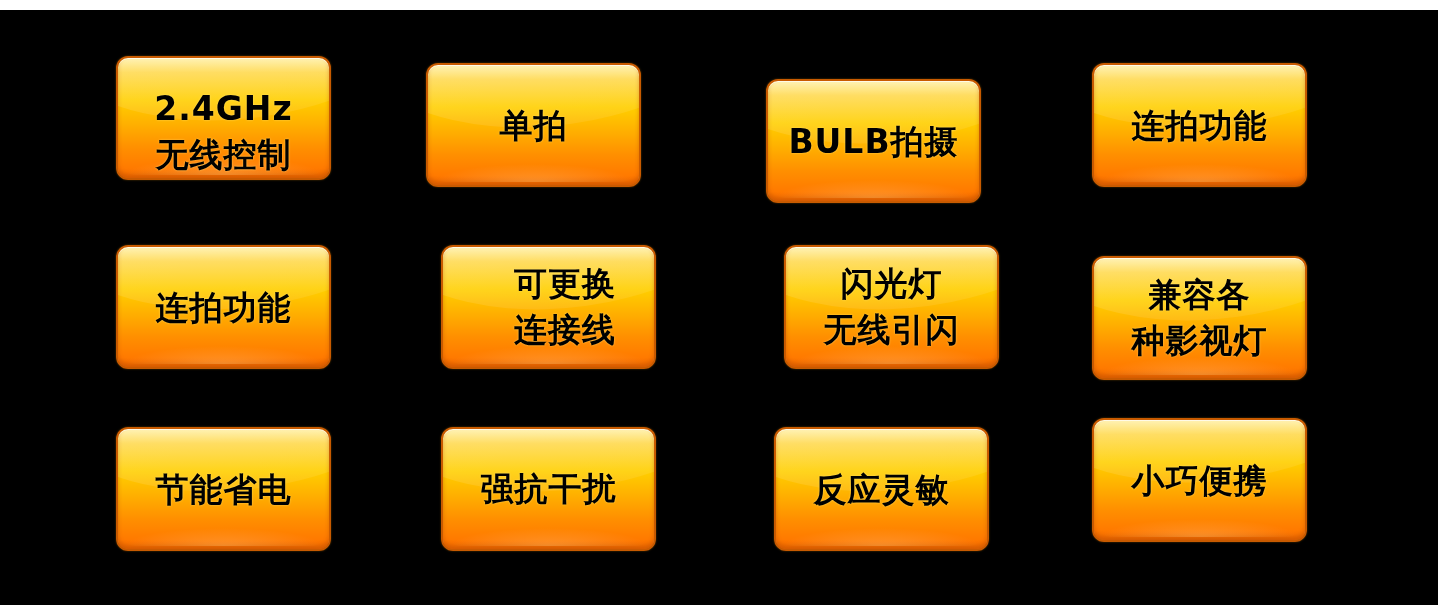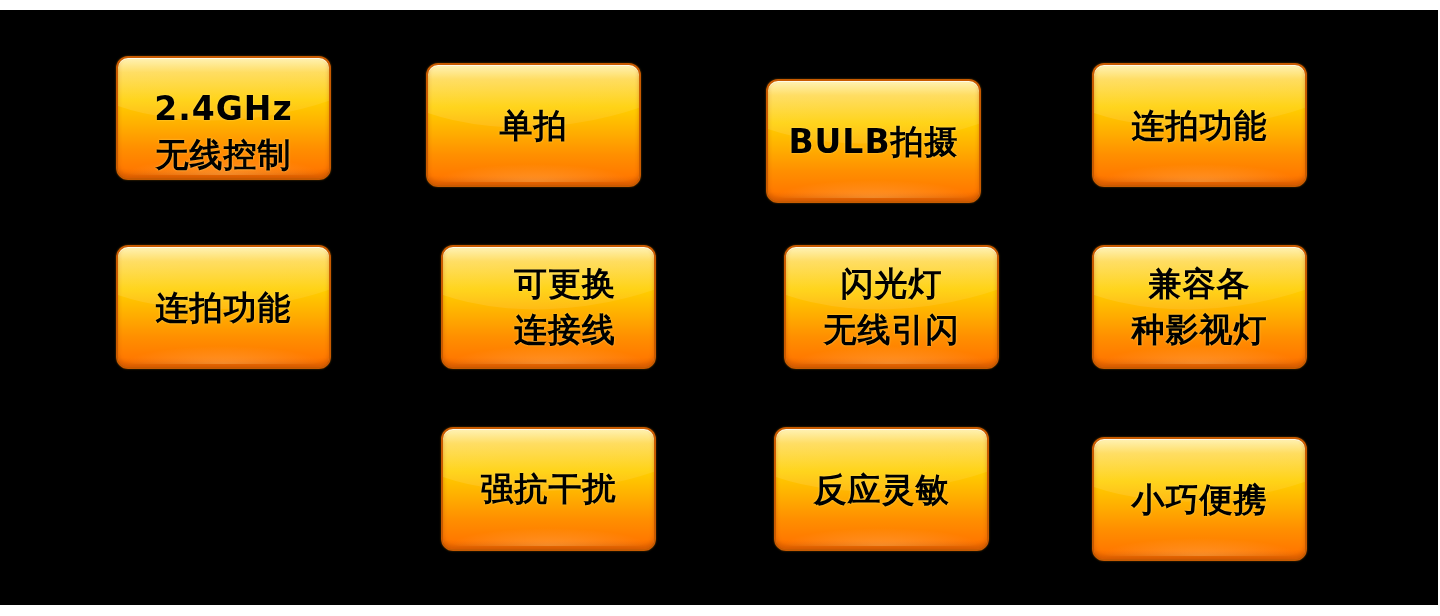--- a/index.html
+++ b/index.html
@@ -117,36 +117,41 @@
       <span class="line">可更换</span>
       <span class="line">连接线</span>
     </div>
   </div>
   <div class="btn" style="left:784px; top:235px;">
     <div class="label">
       <span class="line">闪光灯</span>
       <span class="line">无线引闪</span>
     </div>
   </div>
-  <div class="btn" style="left:1092px; top:235px;">
+  <div class="btn" style="left:1092px; top:246px;">
     <div class="label">
       <span class="line">兼容各</span>
       <span class="line">种影视灯</span>
     </div>
   </div>
 
+  <div class="btn" style="left:116px; top:417px;">
+    <div class="label single">
+      <span class="line">节能省电</span>
+    </div>
+  </div>
   <div class="btn" style="left:441px; top:417px;">
     <div class="label">
       <span class="line">强抗干扰</span>
     </div>
   </div>
   <div class="btn" style="left:766px; top:417px;margin-left:8px;">
     <div class="label single">
       <span class="line">反应灵敏</span>
     </div>
   </div>
-  <div class="btn" style="left:1092px; top:427px;">
+  <div class="btn" style="left:1092px; top:408px;">
     <div class="label single">
       <span class="line">小巧便携</span>
     </div>
   </div>
 
 </div>
 
 </body></html>

